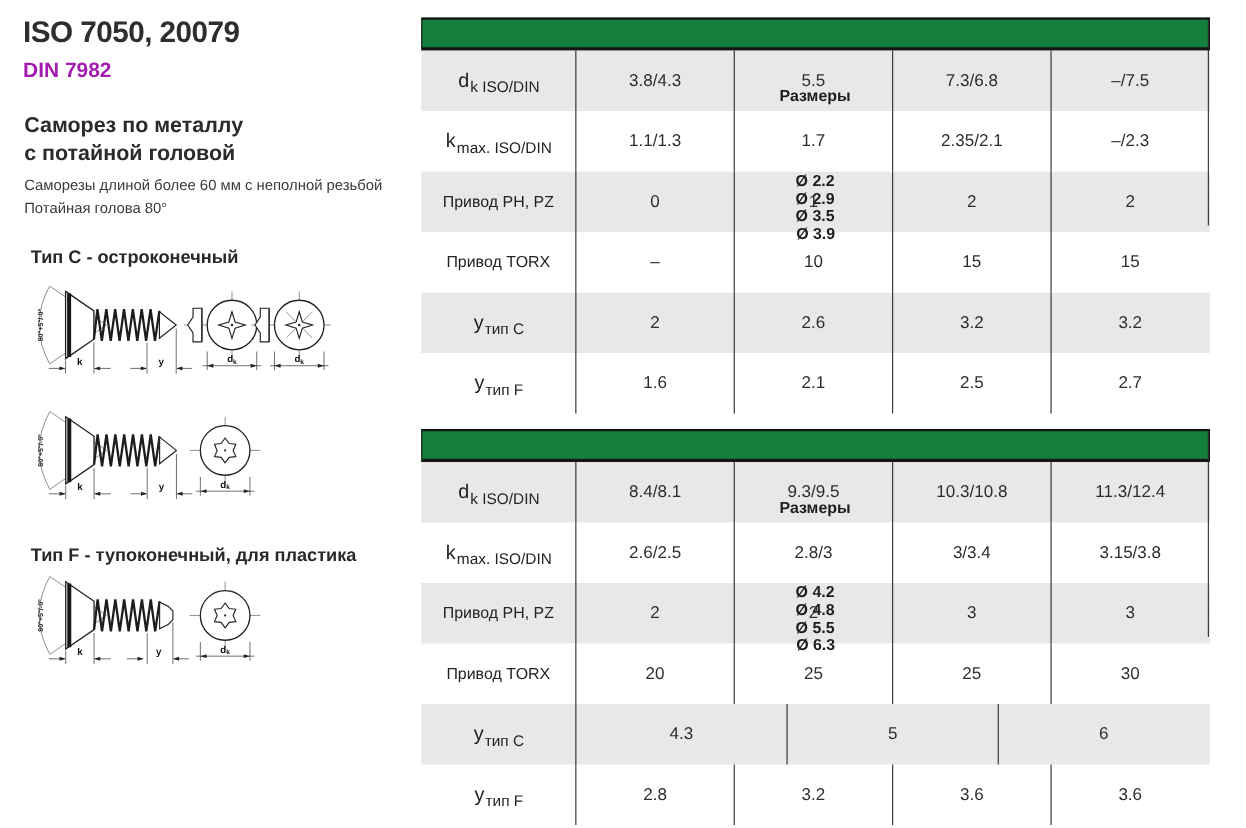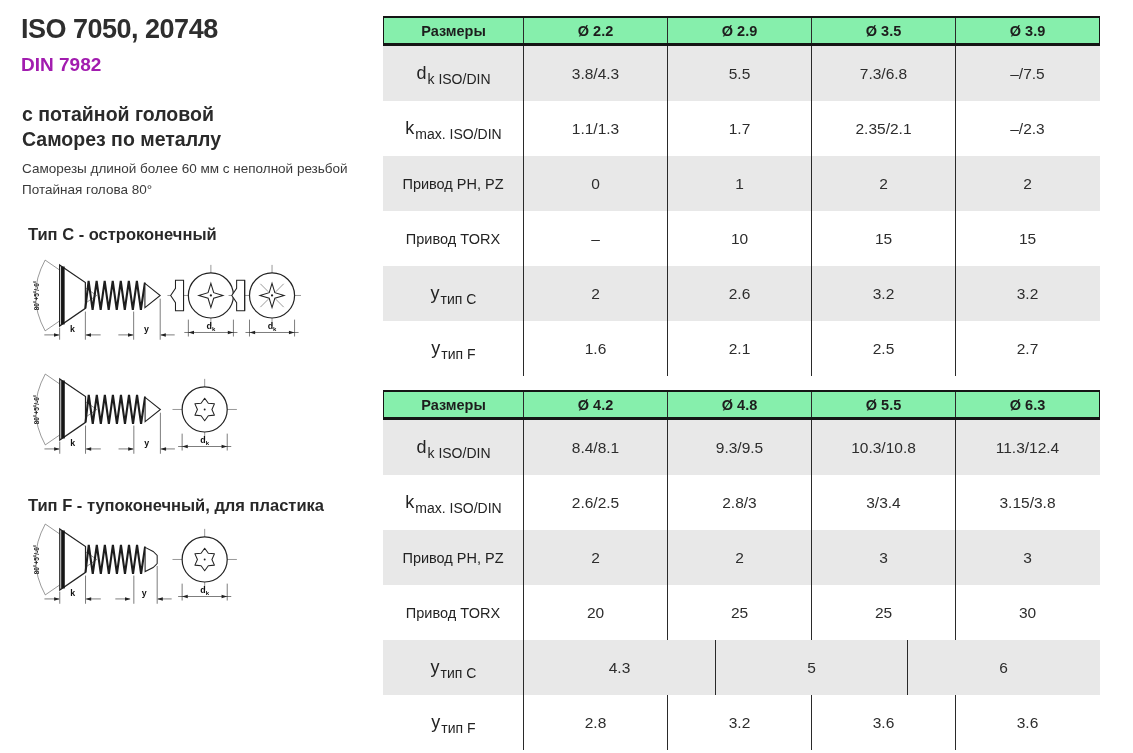--- a/index.html
+++ b/index.html
@@ -31,47 +31,47 @@
   .ah{fill:#222;stroke:none;}
   .rec{fill:#fff;stroke:#222;stroke-width:1.3;}
   .face{stroke:#161616;stroke-width:4.5;}
   .dlab{font-family:"Liberation Sans",sans-serif;font-size:11px;font-weight:bold;fill:#111;text-anchor:middle;}
   .dsub{font-size:7.5px;}
   .alab{font-family:"Liberation Sans",sans-serif;font-size:8px;font-weight:bold;fill:#222;text-anchor:middle;}
 
   
   .dim-table{position:absolute;left:383px;width:717px;}
   .t1{top:16px;} .t2{top:390px;}
-  .thead{display:flex;height:25px;background:#86efac;
+  .thead{display:flex;height:25px;background:#15803d;
          border-top:2px solid #151515;border-bottom:3px solid #151515;
-         border-left:1px solid #151515;border-right:1px solid #151515;}
+         border-left:1px solid #151515;border-right:1px solid #151515;flex-direction:column;}
   .th{flex:1;display:flex;align-items:center;justify-content:center;
       font-size:14.5px;font-weight:bold;color:#1d1d1d;}
   .th:not(:last-child){border-right:1px solid #2a2a2a;}
   .trow{display:flex;height:55px;border-left:1px solid transparent;border-right:1px solid transparent;}
   .trow.shaded{background:#e8e8e8;}
   .td{flex:1;display:flex;align-items:center;justify-content:center;
       font-size:15.5px;color:#2d2d2d;}
   .td:not(:last-child){border-right:1px solid #2a2a2a;}
   .labelcol{flex:0 0 139px;}
   .lm{font-size:18px;color:#232323;}
   .plain .lm{font-size:14.5px;}
   .ls{font-size:14px;color:#232323;position:relative;top:5px;margin-left:1px;}
 </style>
 </head>
 <body>
 
 <div class="canvas">
 
   <aside class="left">
-    <div class="t-standards">ISO 7050, 20748</div>
+    <div class="t-standards">ISO 7050, 20079</div>
     <div class="t-din">DIN 7982</div>
     <div class="t-product">
+      <div>Саморез по металлу</div>
       <div>с потайной головой</div>
-      <div>Саморез по металлу</div>
     </div>
     <div class="t-note t-note1">Саморезы длиной более 60 мм с неполной резьбой</div>
     <div class="t-note t-note2">Потайная голова 80°</div>
 
     <div class="t-type t-typec">Тип C - остроконечный</div>
 
     <svg class="svg1" width="280" height="95" viewBox="0 0 348 118" xmlns="http://www.w3.org/2000/svg">
       <g transform="translate(14,2)">
         <path class="thin" d="M80,52 L16,8 M80,52 L16,96"></path>
         <path class="thin" d="M16,8 Q-8,52 16,96"></path>

